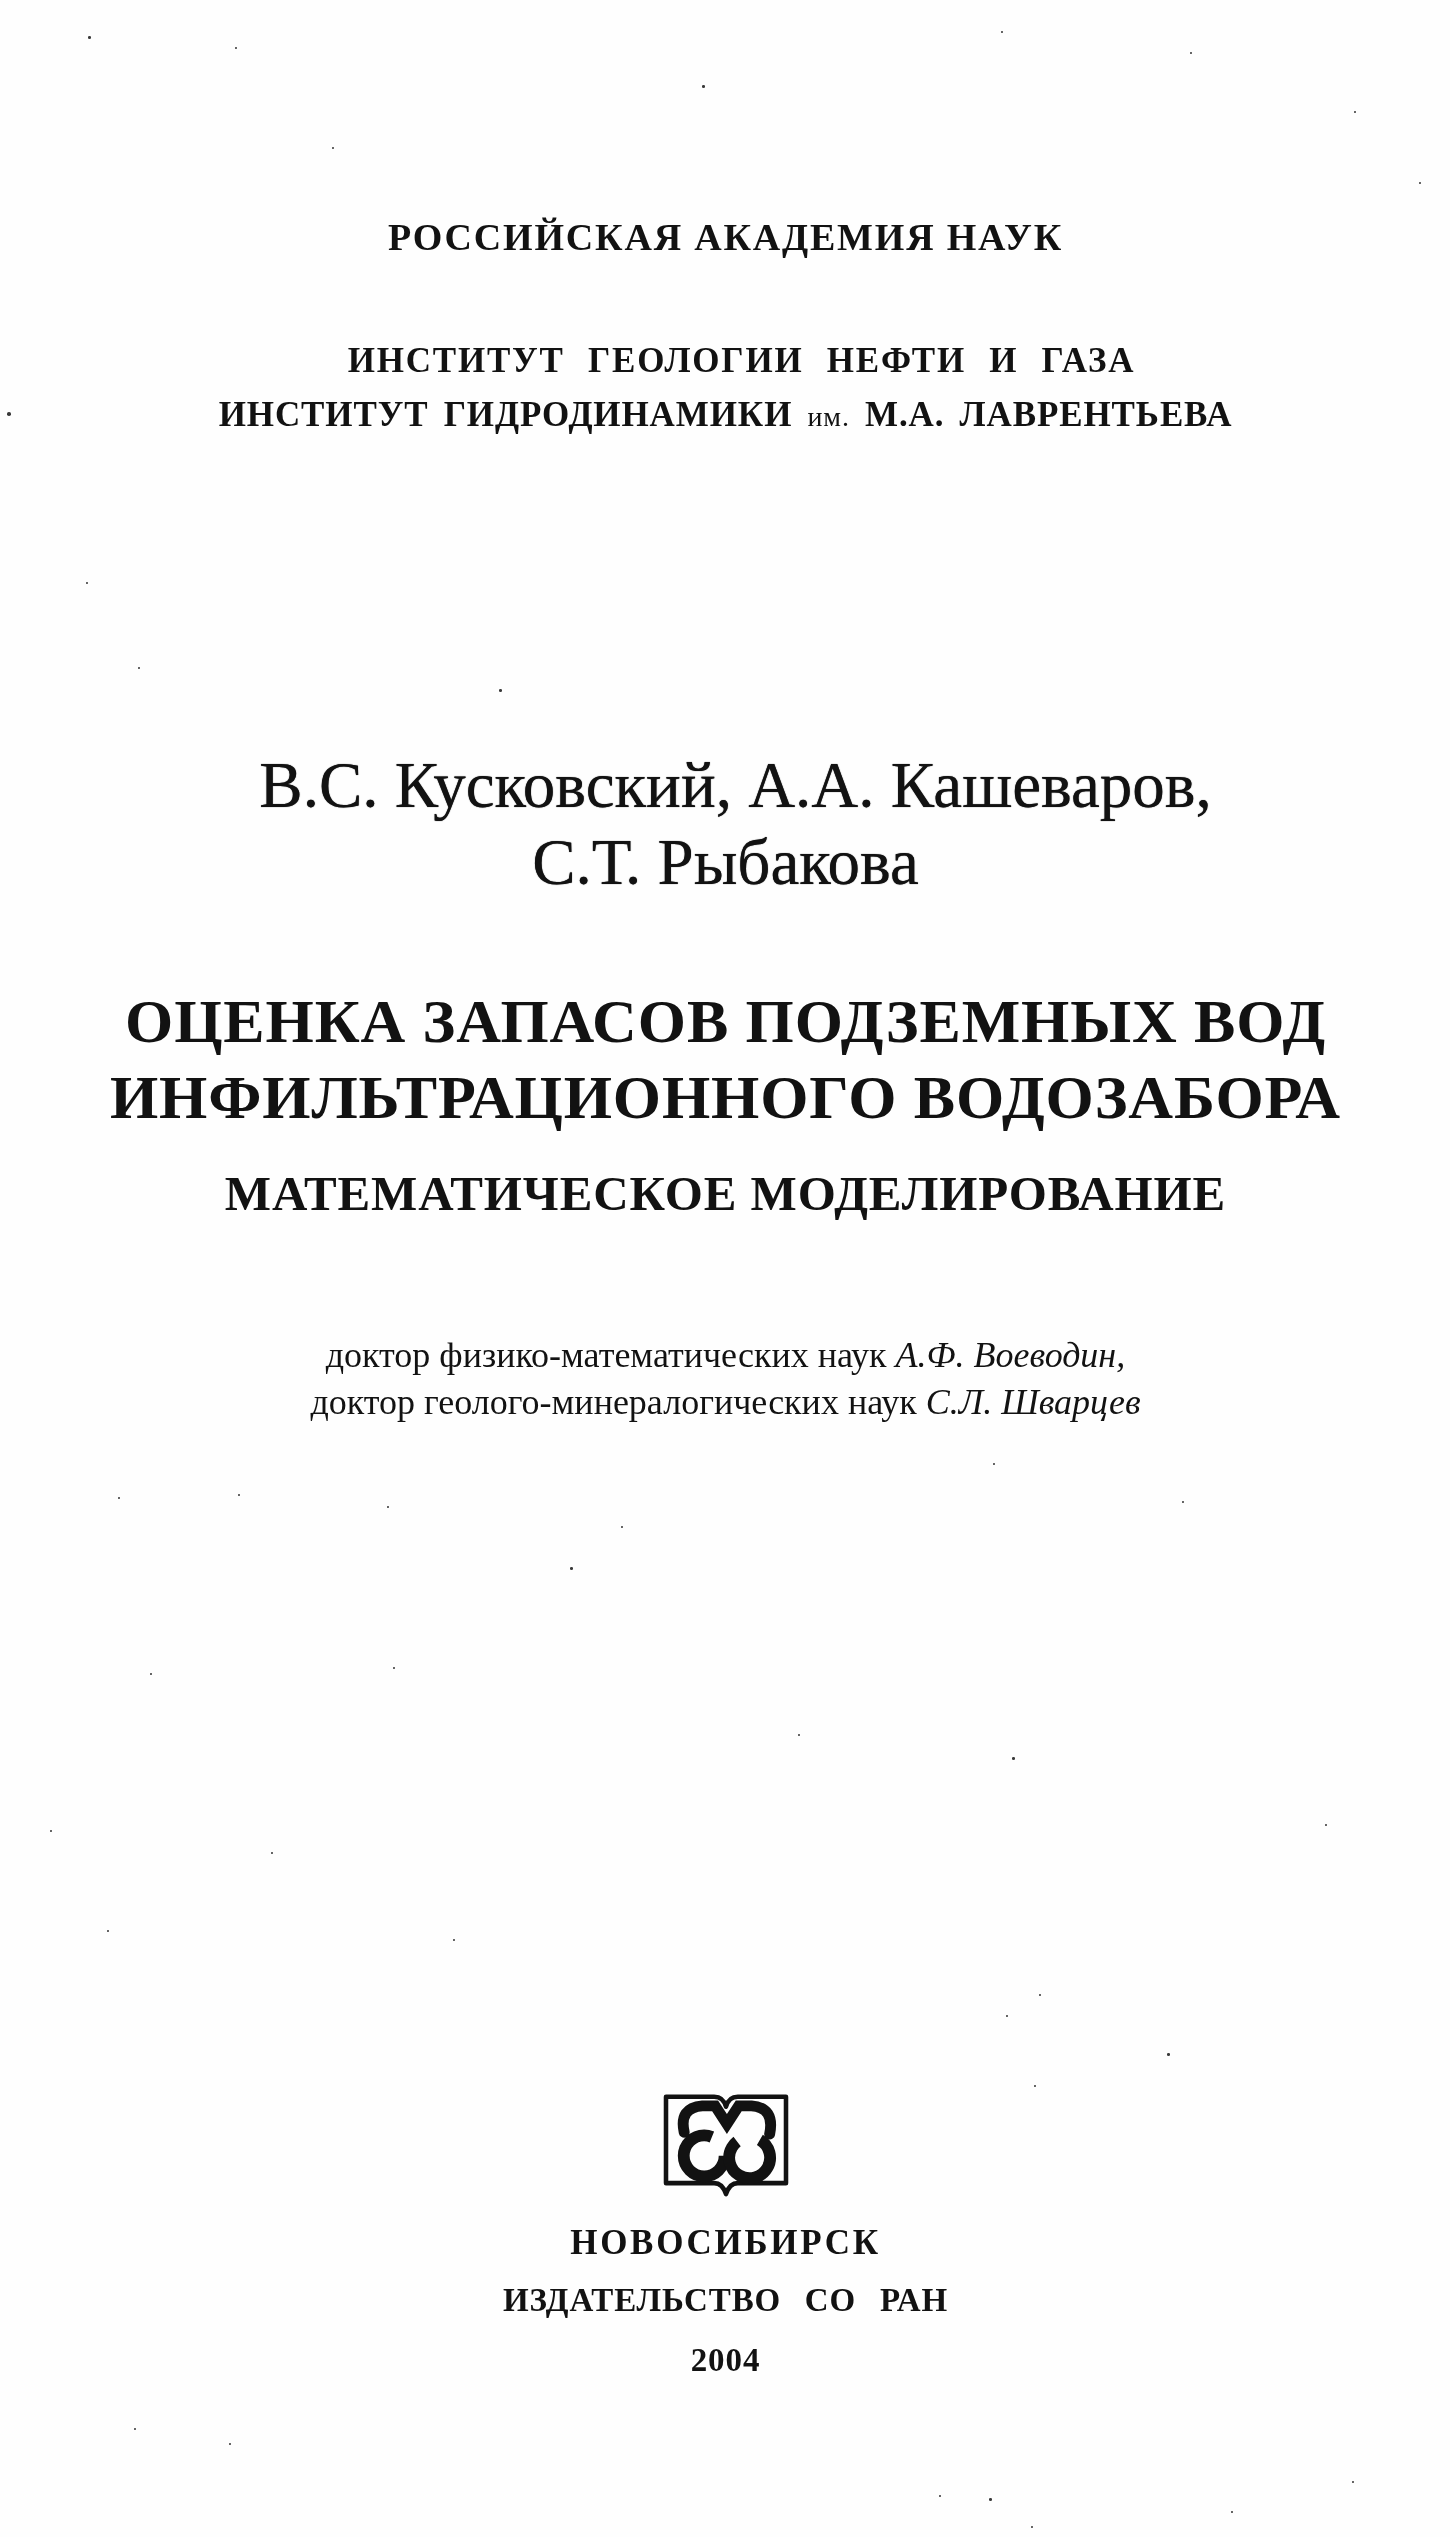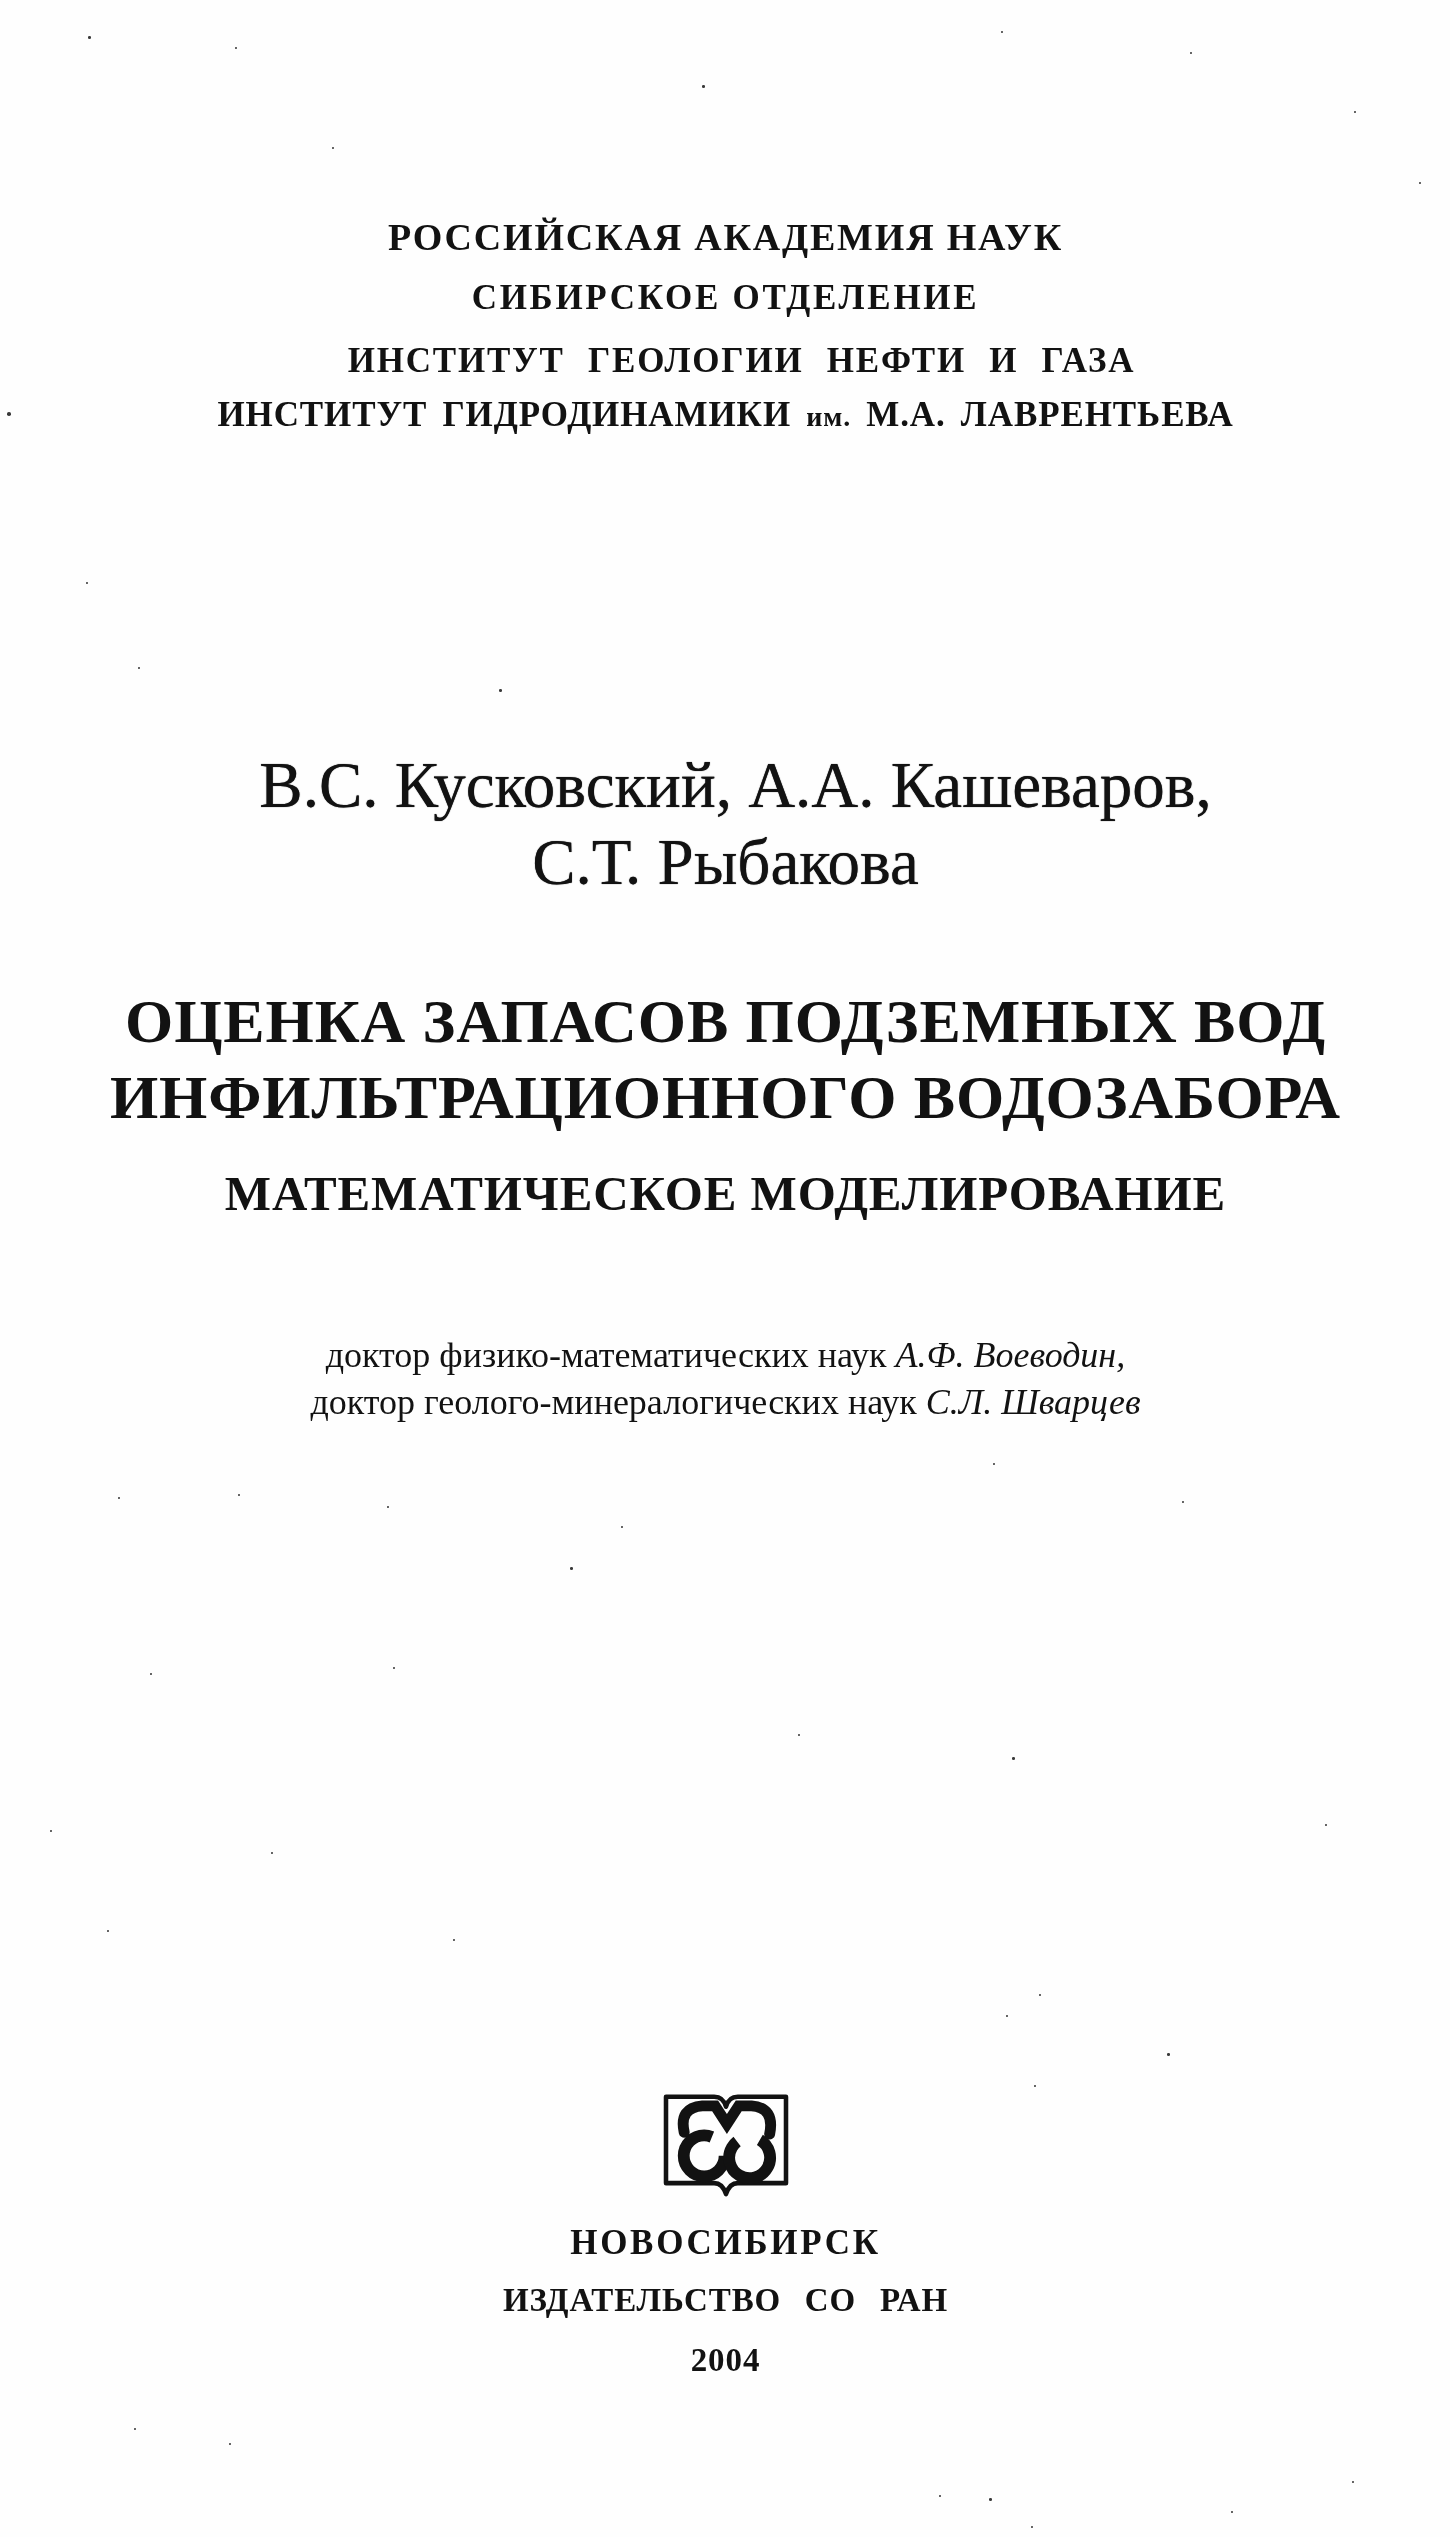--- a/index.html
+++ b/index.html
@@ -15,21 +15,21 @@
   .ln{
     position:absolute;left:0;right:0;
     text-align:center;white-space:nowrap;
     line-height:1;
   }
   
   .hdr1{top:218px;font-size:38px;font-weight:bold;letter-spacing:1.8px;}
   .hdr2{top:280px;font-size:35px;font-weight:bold;letter-spacing:2.7px;}
   .hdr3{top:343px;font-size:35px;font-weight:bold;letter-spacing:1.8px;word-spacing:12.7px;margin-left:32px;}
   .hdr4{top:397px;font-size:35px;font-weight:bold;letter-spacing:0.9px;word-spacing:5.5px;}
-  .hdr4 .im{font-size:28px;font-weight:bold;}
+  .hdr4 .im{font-size:28px;font-weight:normal;}
   
   .auth1{top:753px;font-size:65px;text-shadow:0 0 0.9px #121212;padding-left:20px;}
   .auth2{top:830px;font-size:65px;text-shadow:0 0 0.9px #121212;}
   
   .ttl1{top:990px;font-size:62px;font-weight:bold;letter-spacing:0.9px;}
   .ttl2{top:1066px;font-size:62px;font-weight:bold;letter-spacing:0.9px;}
   .subttl{top:1169px;font-size:49px;font-weight:bold;letter-spacing:0.9px;}
   
   .edh{top:1287px;font-size:36px;}
   .ed1{top:1337px;font-size:36px;}
@@ -42,21 +42,20 @@
   .year{top:2344px;font-size:33px;font-weight:bold;letter-spacing:0.9px;}
   
   .speck{position:absolute;background:#161616;border-radius:50%;opacity:.85;}
 </style>
 </head>
 <body>
 
 <div class="page">
 
   <div class="ln hdr1">РОССИЙСКАЯ АКАДЕМИЯ НАУК</div>
-  <div class="ln hdr2">СИБИРСКОЕ ОТДЕЛЕНИЕ</div>
   <div class="ln hdr3">ИНСТИТУТ ГЕОЛОГИИ НЕФТИ И ГАЗА</div>
   <div class="ln hdr4">
     <span>ИНСТИТУТ ГИДРОДИНАМИКИ</span>
     <span class="im">им.</span>
     <span>М.А. ЛАВРЕНТЬЕВА</span>
   </div>
 
   <div class="ln auth1">В.С. Кусковский, А.А. Кашеваров,</div>
   <div class="ln auth2">С.Т. Рыбакова</div>
 

